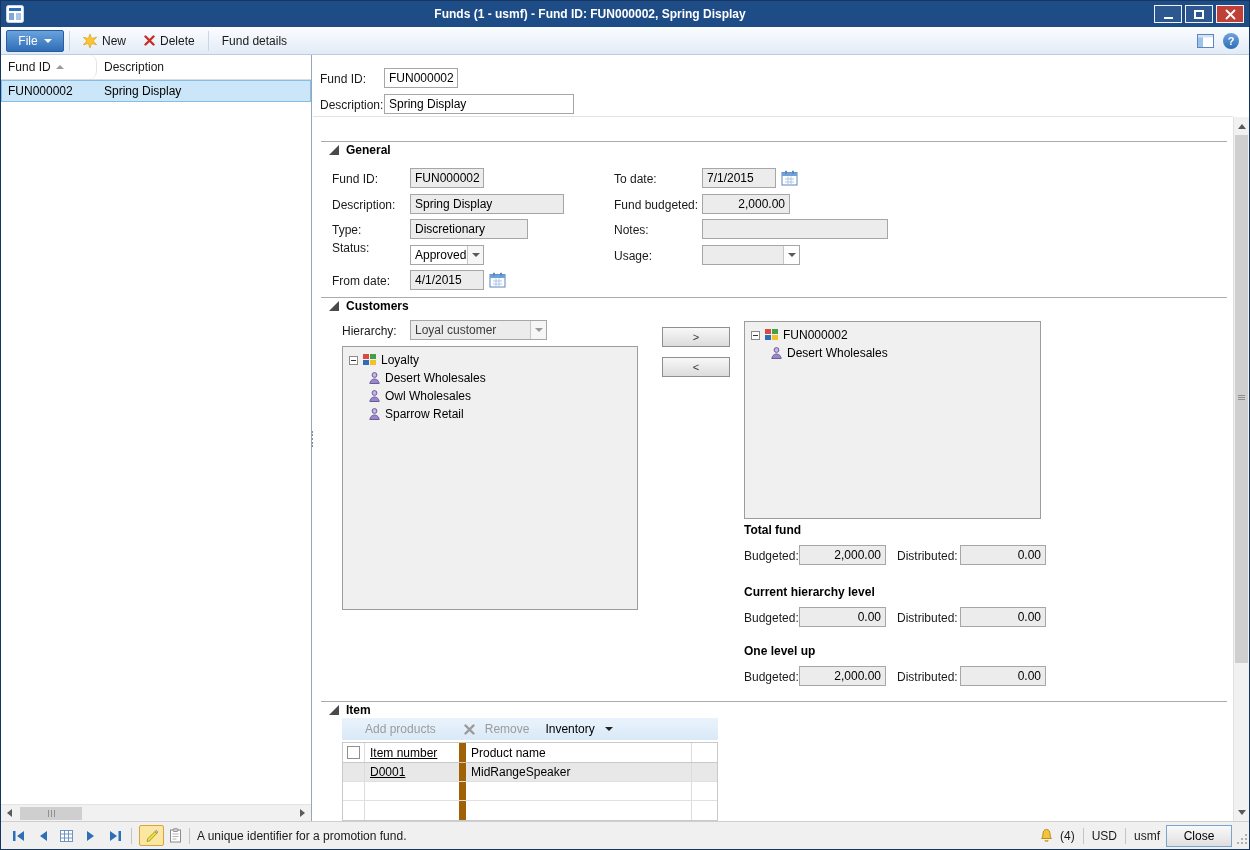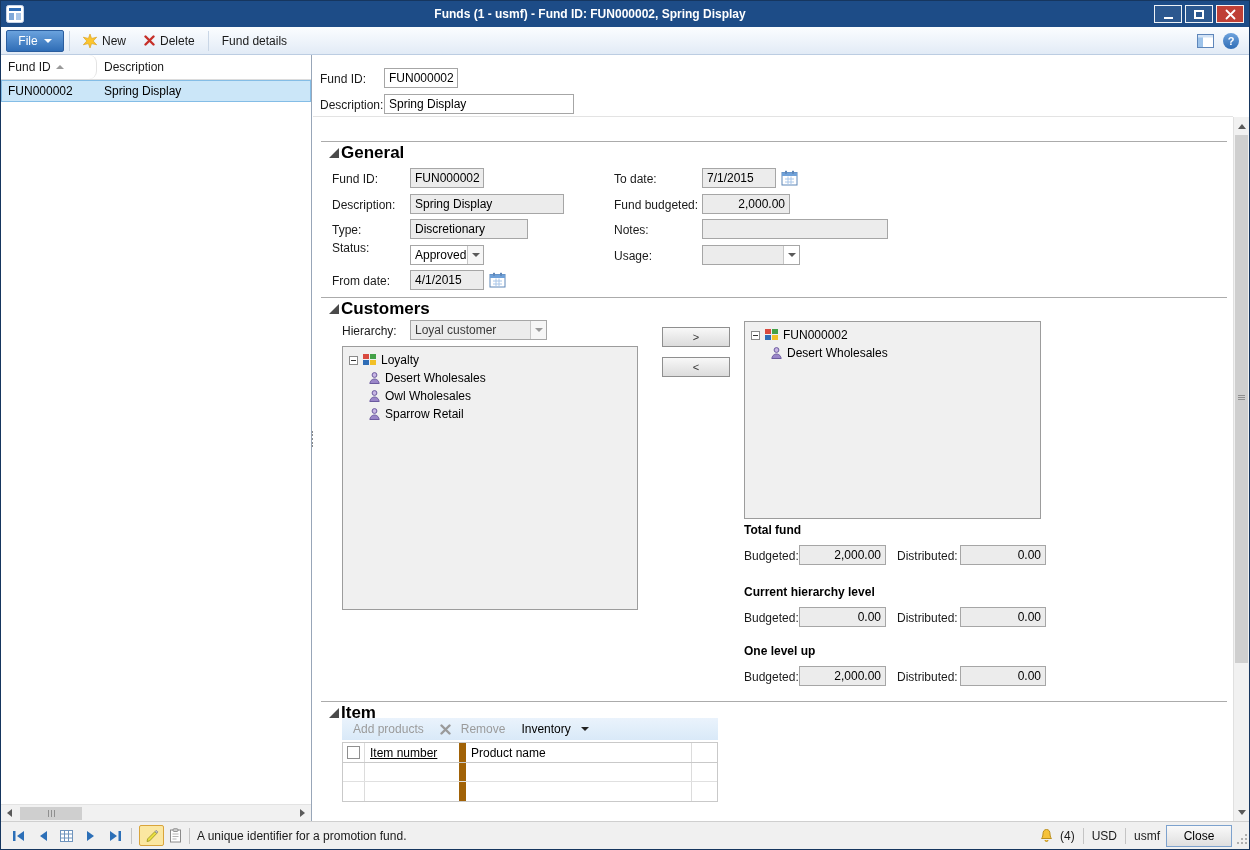--- a/index.html
+++ b/index.html
@@ -53,33 +53,33 @@
   .combo{position:absolute;height:20px;border:1px solid #a6a6a6;background:#fff;display:flex;align-items:stretch;font-size:12px;}
   .combo .txt{flex:1;padding:0 4px;display:flex;align-items:center;overflow:hidden;white-space:nowrap;}
   .combo .arrow-box{width:16px;border-left:1px solid #c6c6c6;display:flex;align-items:center;justify-content:center;background:#f6f6f6;}
   .combo.disabled{background:#ececec;color:#3c3c3c;}
   .tri-down{width:0;height:0;border-left:4px solid transparent;border-right:4px solid transparent;border-top:4px solid #5a5a5a;}
   .cal-icon{position:absolute;width:17px;height:16px;cursor:pointer;}
 
   
   .content{position:absolute;top:116px;left:312px;right:16px;bottom:28px;background:#fff;overflow:hidden;font-size:12px;}
   .section-divider{position:absolute;left:8px;right:6px;height:1px;background:#ababab;}
-  .section-header{position:absolute;display:flex;align-items:center;gap:2px;font-weight:bold;font-size:17px;color:#000;cursor:pointer;justify-content:space-between;}
+  .section-header{position:absolute;display:flex;align-items:center;gap:7px;font-weight:bold;font-size:12px;color:#000;cursor:pointer;justify-content:space-between;}
   .sec-tri{width:0;height:0;border-left:5px solid transparent;border-top:5px solid transparent;border-right:5px solid #4a4a4a;border-bottom:5px solid #4a4a4a;}
 
   .tree{position:absolute;background:#f0f0f0;border:1px solid #9c9c9c;font-size:12px;overflow:hidden;}
   .tree-row{display:flex;align-items:center;gap:5px;height:18px;padding-left:6px;cursor:default;}
   .tree-row.child{padding-left:26px;}
   .expander{width:9px;height:9px;border:1px solid #8a8a8a;background:#fff;position:relative;flex:none;cursor:pointer;}
   .expander::after{content:"";position:absolute;left:1px;right:1px;top:3px;height:1px;background:#333;}
   .xfer-btn{position:absolute;width:68px;height:20px;border:1px solid #8f8f8f;background:linear-gradient(#f8f8f8,#dcdcdc);display:flex;align-items:center;justify-content:center;font-size:11px;color:#333;cursor:pointer;}
   .tot-title{position:absolute;font-weight:bold;font-size:12px;}
 
   .items-toolbar{position:absolute;left:29px;top:601px;width:376px;height:22px;background:linear-gradient(#eaf3fc,#d9e9f8);display:flex;align-items:center;gap:16px;padding:0 11px;font-size:12px;}
-  .disabled-label{color:#9b9b9b;}
+  .disabled-label{color:#9b9b9b;margin-left:12px;}
   .it-item{display:flex;align-items:center;gap:10px;cursor:pointer;}
   .tri-down-k{width:0;height:0;border-left:4px solid transparent;border-right:4px solid transparent;border-top:4px solid #222;}
 
   .igrid{position:absolute;left:29px;top:625px;width:376px;border:1px solid #c9c9c9;background:#fff;}
   .igrid-row{display:flex;align-items:center;border-bottom:1px solid #e0e0e0;height:19px;}
   .igrid-row.header{height:20px;border-bottom:1px solid #c9c9c9;}
   .igrid-row.data{background:#e8e8e8;}
   .ig-c0{width:22px;height:100%;border-right:1px solid #dcdcdc;display:flex;align-items:center;justify-content:center;}
   .ig-c1{width:101px;height:100%;border-right:7px solid #a16207;padding:0 5px;display:flex;align-items:center;overflow:hidden;white-space:nowrap;text-decoration:underline;}
   .ig-c2{width:226px;height:100%;border-right:1px solid #dcdcdc;padding:0 5px;display:flex;align-items:center;overflow:hidden;white-space:nowrap;}
@@ -380,20 +380,26 @@
 
     <div class="igrid">
       <div class="igrid-row header">
         <div class="ig-c0">
             <span class="cb"></span>
           </div>
         <div class="ig-c1">Item number</div>
         <div class="ig-c2">Product name</div>
         <div class="ig-fill"></div>
       </div>
+      <div class="igrid-row data">
+        <div class="ig-c0"></div>
+        <div class="ig-c1">D0001</div>
+        <div class="ig-c2">MidRangeSpeaker</div>
+        <div class="ig-fill"></div>
+      </div>
       <div class="igrid-row">
         <div class="ig-c0"></div>
         <div class="ig-c1"></div>
         <div class="ig-c2"></div>
         <div class="ig-fill"></div>
       </div>
       <div class="igrid-row" style="border-bottom:none;">
         <div class="ig-c0"></div>
         <div class="ig-c1"></div>
         <div class="ig-c2"></div>

